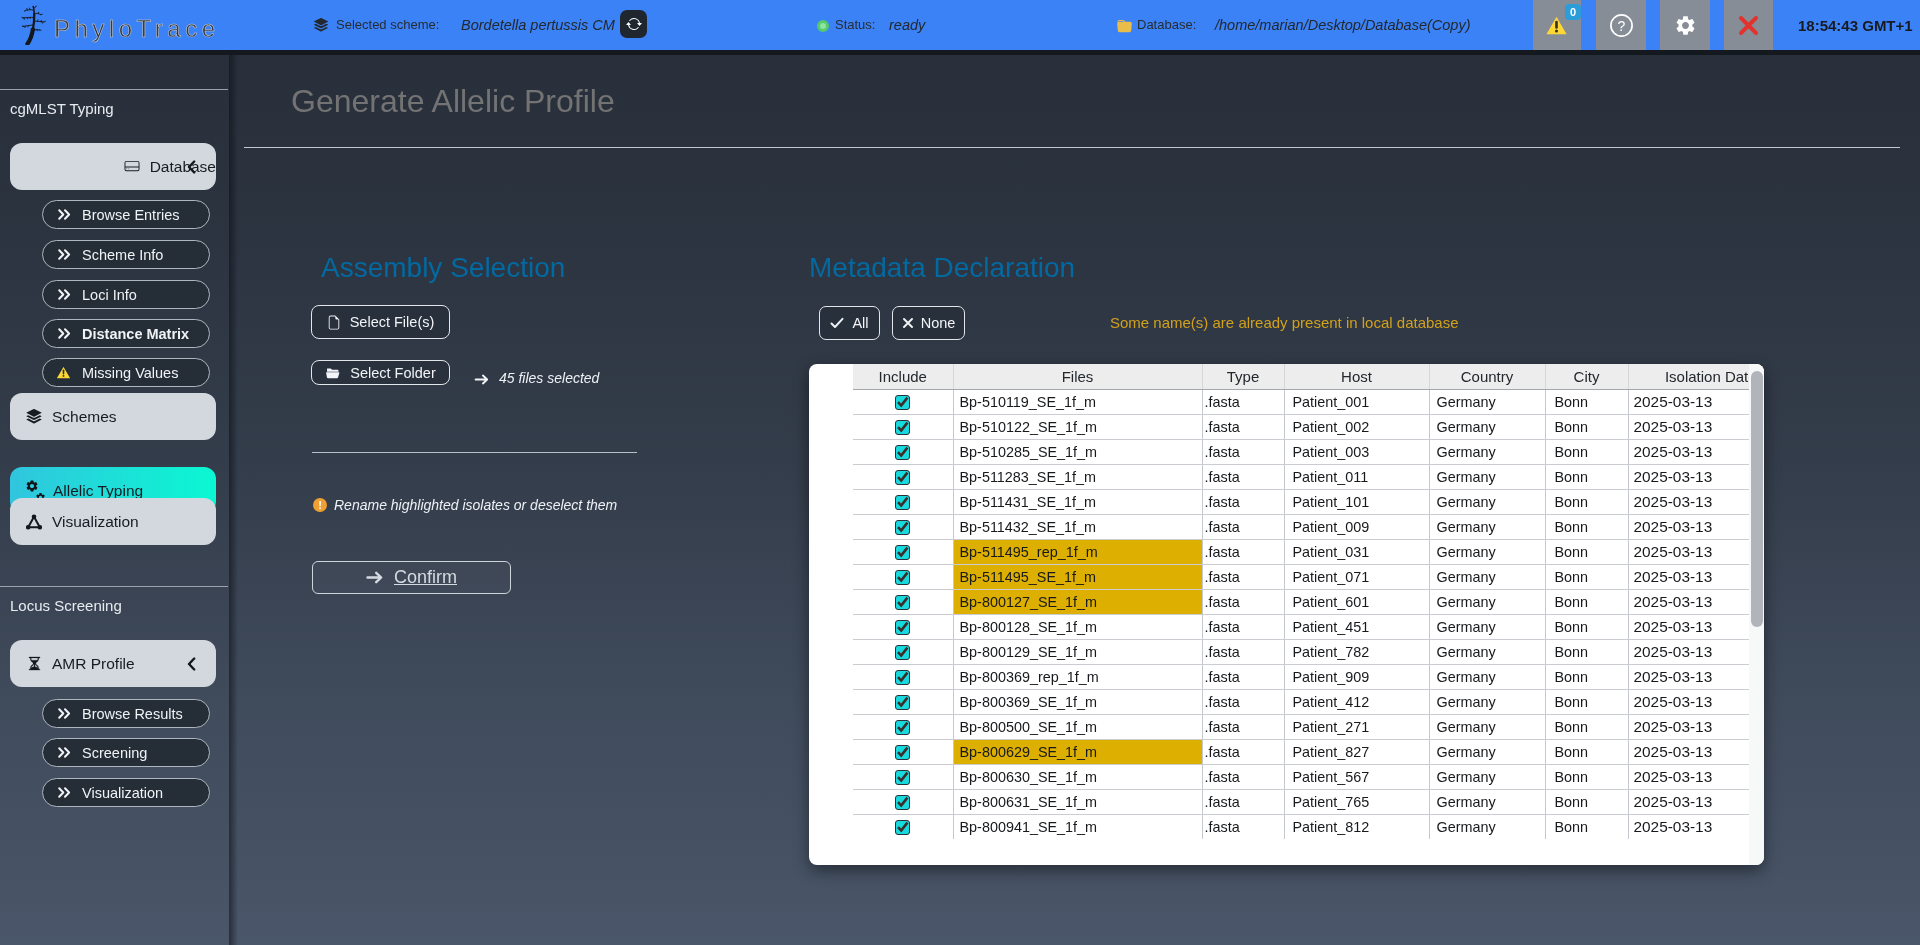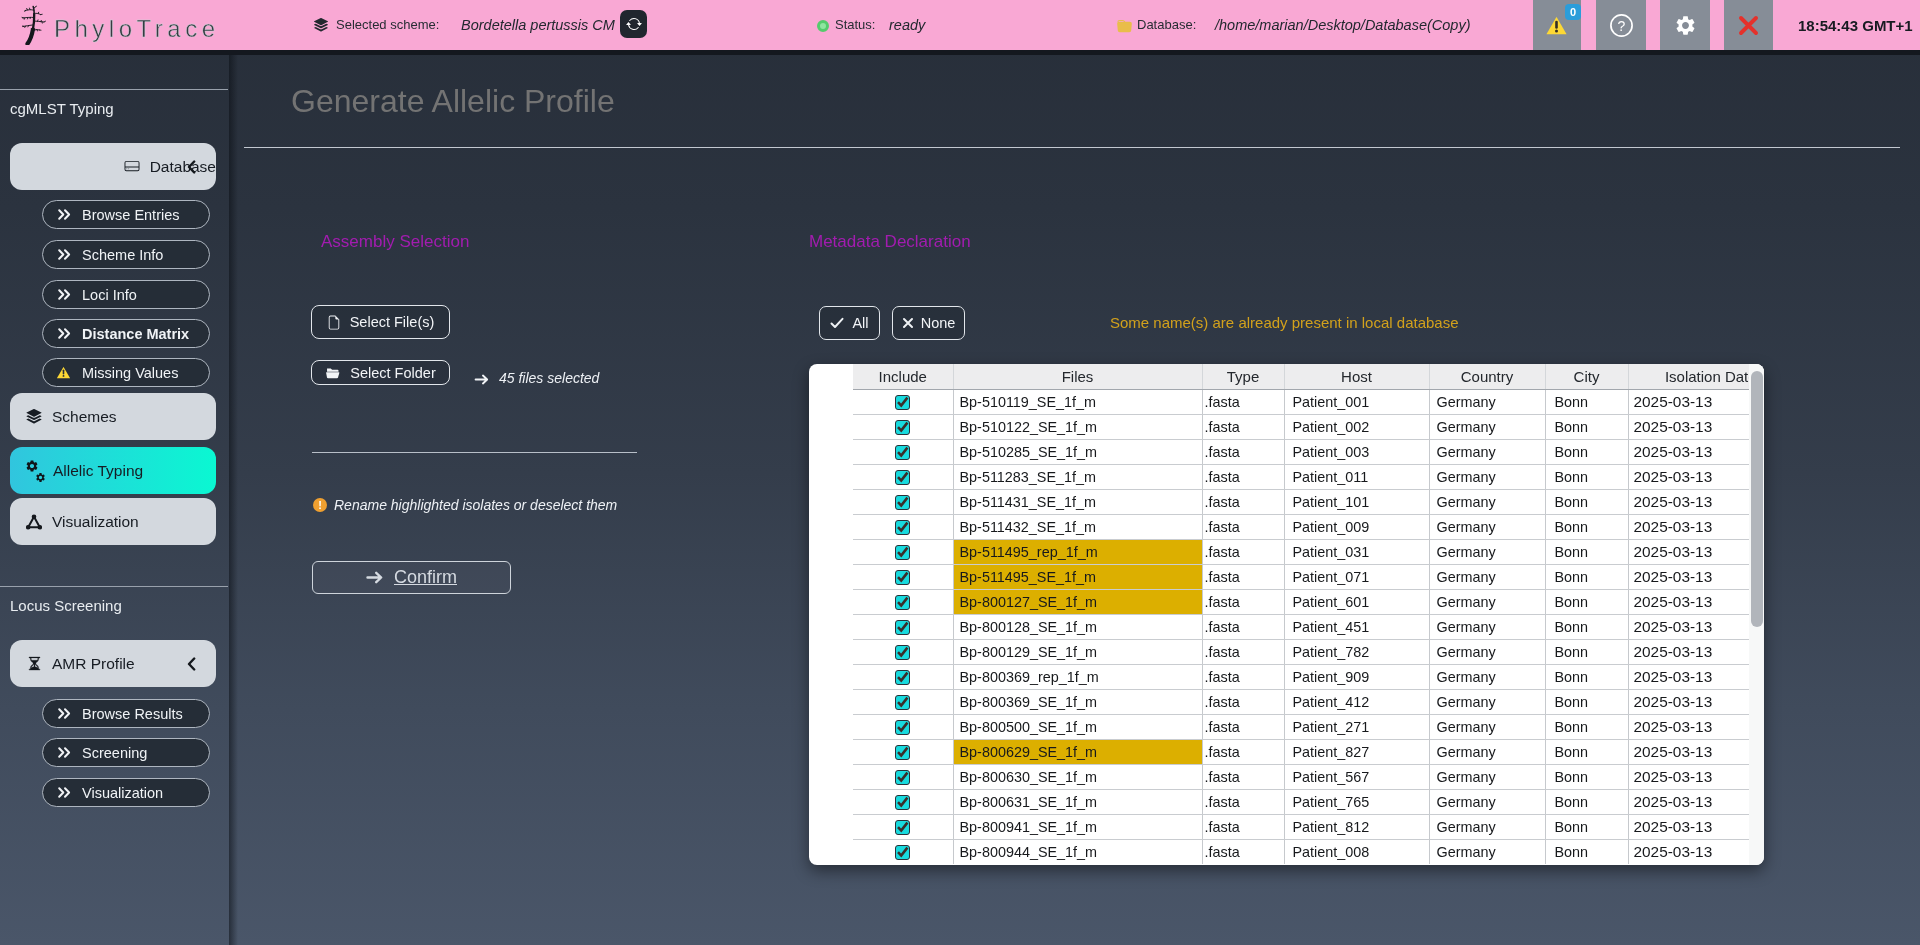--- a/index.html
+++ b/index.html
@@ -4,21 +4,21 @@
 * { margin:0; padding:0; box-sizing:border-box; }
 html,body { width:1920px; height:945px; overflow:hidden; }
 body {
   font-family:"Liberation Sans", sans-serif;
   background:linear-gradient(180deg,#272e39 0%,#2b333f 22%,#343d4b 50%,#404b5c 75%,#4a5669 100%);
   position:relative;
 }
 .abs { position:absolute; }
 
 
-#topbar { position:absolute; left:0; top:0; width:1920px; height:50px; background:#f9a8d4; }
+#topbar { position:absolute; left:0; top:0; width:1920px; height:50px; background:#3b82f6; }
 #topshadow { position:absolute; left:0; top:50px; width:1920px; height:5px; background:#14181f; }
 #topbar .lbl { color:#272c33; font-size:13px; }
 #topbar .ital { color:#23282f; font-size:14.5px; font-style:italic; }
 #brand { position:absolute; left:54px; top:15px; font-size:24px; letter-spacing:4.5px; color:#363b42; -webkit-text-stroke:0.5px #ced3d9; }
 #refreshbtn { position:absolute; left:620px; top:10px; width:27px; height:28px; background:#20262e; border-radius:7px; display:flex; align-items:center; justify-content:center; }
 #statusdot { position:absolute; left:817px; top:20px; width:12px; height:12px; border-radius:50%; background:#8fe5a0; border:3px solid #55cb6c; }
 .topbtn { position:absolute; top:0; height:50px; background:#868d97; display:flex; align-items:center; justify-content:center; }
 #clock { position:absolute; left:1798px; top:17px; font-size:15px; font-weight:bold; color:#171b21; }
 #badge0 { position:absolute; left:32px; top:4px; width:16px; height:16px; background:#2b9dda; border-radius:4px; color:#fff; font-size:11px; font-weight:bold; text-align:center; line-height:16px; }
 .warnwrap { position:relative; width:100%; height:100%; }
@@ -30,26 +30,26 @@
 #sbshadow { position:absolute; left:229px; top:55px; width:9px; height:890px;
   background:linear-gradient(90deg, rgba(10,14,20,0.55), rgba(10,14,20,0.0)); }
 .sb-cat { position:absolute; left:10px; font-size:15px; color:#e8ecf0; }
 .sb-main { position:absolute; left:10px; width:206px; height:47px; background:#d3d8de; border-radius:12px;
   display:flex; align-items:center; color:#171c23; font-size:15.5px; }
 .sb-main .ic { width:16px; margin-left:16px; margin-right:10px; display:flex; justify-content:center;}
 .sb-main .chev { position:absolute; right:20px; top:17px; }
 .sb-pill { position:absolute; left:42px; width:168px; height:29px; border:1.5px solid #aeb6c0; border-radius:15px;
   background:#252d37; color:#f0f3f6; font-size:14.5px; display:flex; align-items:center; }
 .sb-pill .ic { margin-left:14px; margin-right:10px; display:flex; }
-#btn-allelic { background:linear-gradient(90deg,#31c5de 0%,#0af8d2 100%); }
+#btn-allelic { background:linear-gradient(90deg,#31c5de 0%,#0af8d2 100%);margin-top:20px; }
 
 
 #title { position:absolute; left:291px; top:86px; font-size:32px; line-height:30px; color:#737373; }
 #hr1 { position:absolute; left:244px; top:147px; width:1656px; height:1px; background:#c2c8d0; }
-.h2 { position:absolute; font-size:17px; line-height:25px; color:#a21caf; }
+.h2 { position:absolute; font-size:28px; line-height:25px; color:#0369a1;margin-top:26px; }
 .obtn { position:absolute; border:1.8px solid #e2e6eb; border-radius:7px; background:rgba(10,16,24,0.18);
   color:#f2f4f7; font-size:14.5px; display:flex; align-items:center; justify-content:center; gap:9px; }
 #hr2 { position:absolute; left:312px; top:452px; width:325px; height:1px; background:#b8bfc8; }
 #notice-ic { position:absolute; left:313px; top:498px; width:14px; height:14px; border-radius:50%; background:#f0a030;
   color:#fff; font-size:11px; font-weight:bold; text-align:center; line-height:14px; }
 #notice { position:absolute; left:334px; top:497px; font-style:italic; font-size:14px; color:#eef1f5; }
 #confirm { position:absolute; left:312px; top:561px; width:199px; height:33px; border:1.5px solid #ced4db; border-radius:6px;
   background:rgba(255,255,255,0.03); color:#d5dae1; font-size:18px; display:flex; align-items:center; justify-content:center; gap:11px;text-decoration:underline; }
 #goldmsg { position:absolute; left:1110px; top:314px; font-size:15px; color:#d2a11c; }
 #files-sel { position:absolute; left:499px; top:370px; font-style:italic; font-size:14px; color:#eef1f5; }
@@ -541,30 +541,17 @@
               </svg></span></td>
           <td class="c-files">
             <span>Bp-800941_SE_1f_m</span>
           </td>
           <td>.fasta</td>
           <td>Patient_812</td>
           <td>Germany</td>
           <td>Bonn</td>
           <td class="c-date">2025-03-13<span class="dd">▾</span></td>
         </tr>
-<tr>
-          <td class="c-inc"><span class="cb"><svg width="13" height="12" viewBox="0 0 13 12" fill="none" stroke="#3b2d29" stroke-width="2.6" stroke-linecap="butt">
-                <path d="M2 6.2 5.2 9.6 11.4 1.6"></path>
-              </svg></span></td>
-          <td class="c-files">
-            <span>Bp-800944_SE_1f_m</span>
-          </td>
-          <td>.fasta</td>
-          <td>Patient_008</td>
-          <td>Germany</td>
-          <td>Bonn</td>
-          <td class="c-date">2025-03-13<span class="dd">▾</span></td>
-        </tr>
   </tbody>
     </table>
   <div id="scrolltrack"></div>
   <div id="scrollthumb"></div>
 </div>
 
 </body></html>

